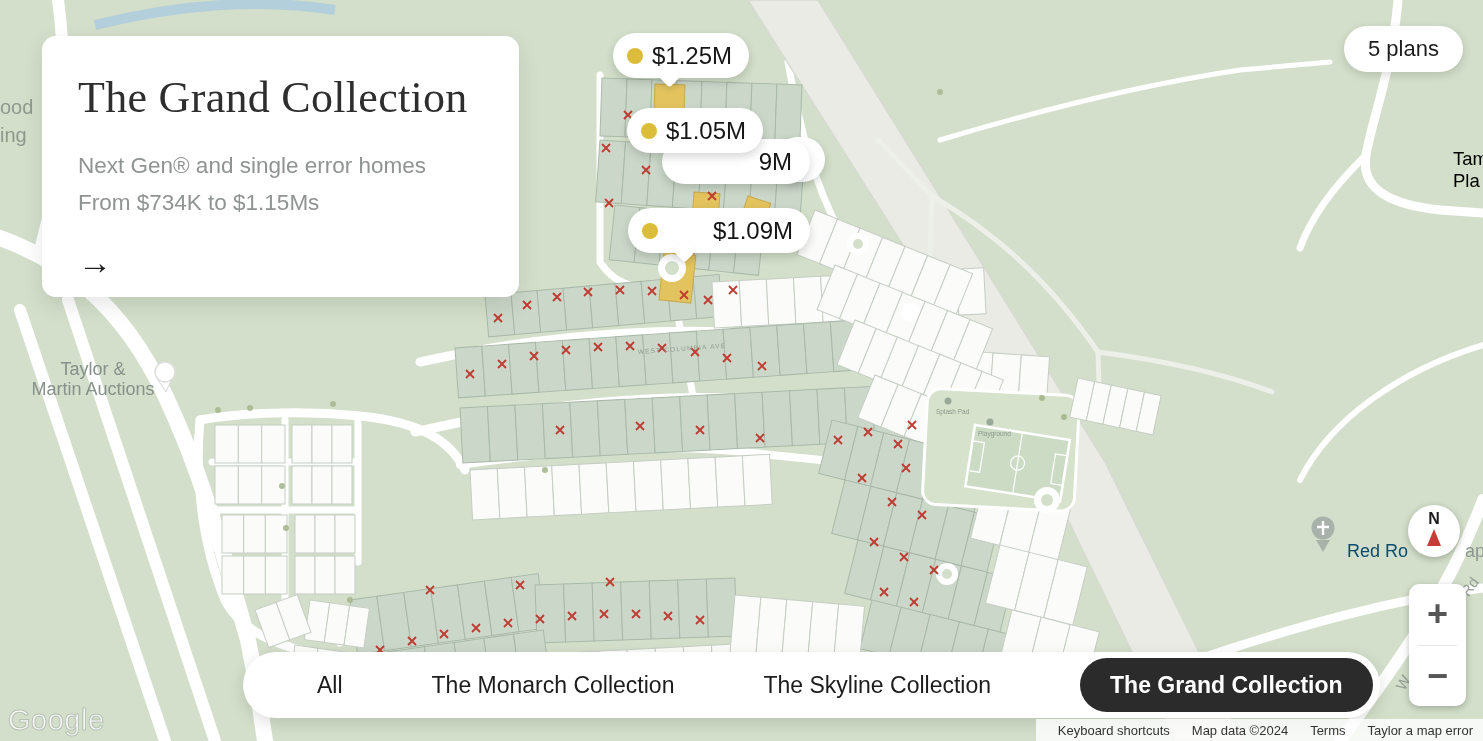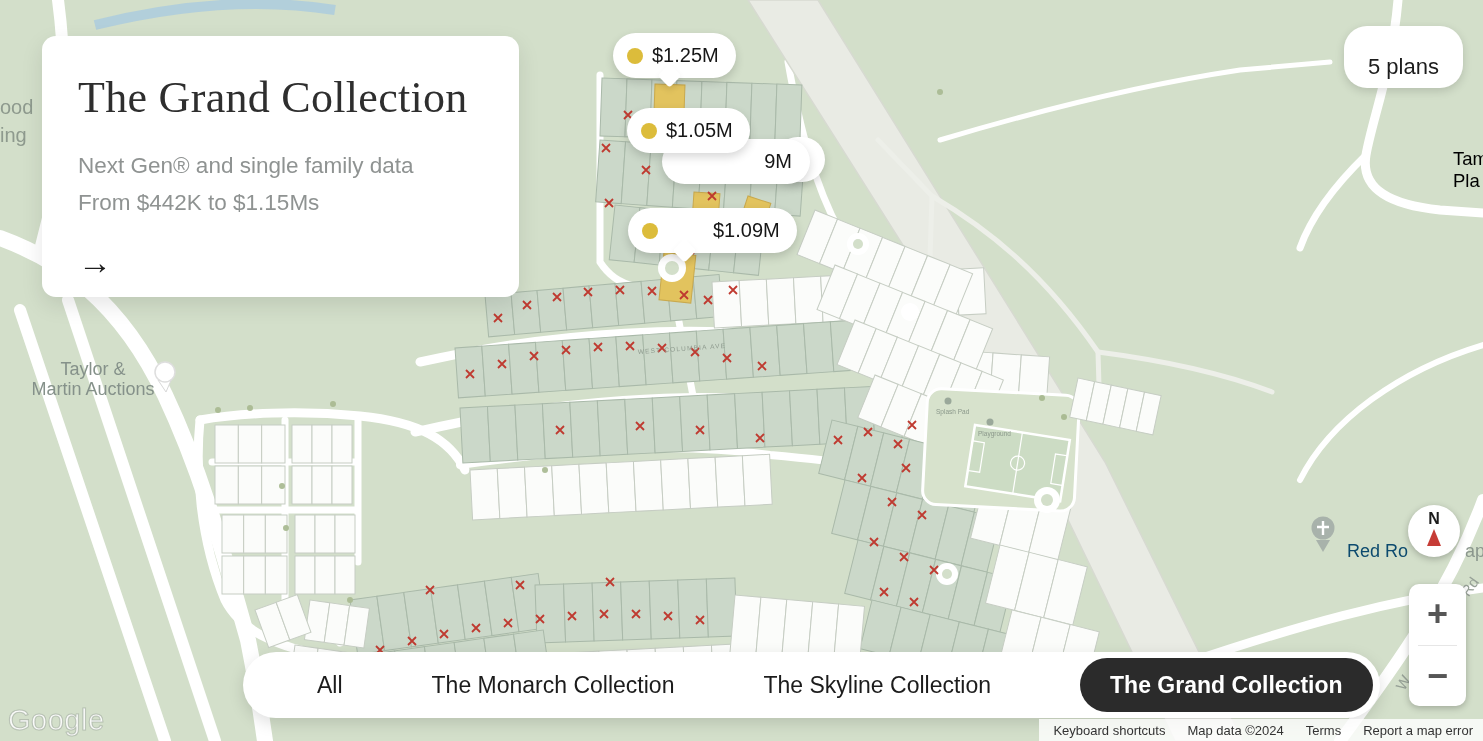--- a/index.html
+++ b/index.html
@@ -9,27 +9,27 @@
 
   
   .info-card{position:absolute;left:42px;top:36px;width:477px;height:261px;background:#fff;
              border-radius:14px;box-shadow:0 8px 22px rgba(0,0,0,.10);padding:26px 36px;box-sizing:border-box;z-index:30;}
   .info-card h1{margin:10px 0 0;font-family:"Liberation Serif","DejaVu Serif",serif;font-weight:400;
                 font-size:44px;color:#2e2e2e;letter-spacing:.3px;}
   .info-sub{margin-top:24px;font-size:22.5px;line-height:37px;color:#8f9392;}
   .card-arrow{margin-top:24px;font-size:34px;color:#1c1c1c;line-height:34px;cursor:pointer;display:inline-block;}
 
   
-  .plans-pill{position:absolute;left:1344px;top:26px;height:46px;padding:8px 24px;border-radius:23px;
-              background:#fff;box-shadow:0 3px 10px rgba(0,0,0,.15);display:flex;align-items:flex-end;
+  .plans-pill{position:absolute;left:1344px;top:26px;height:46px;padding:0 24px;border-radius:23px;
+              background:#fff;box-shadow:0 3px 10px rgba(0,0,0,.15);display:flex;align-items:center;
               font-size:22px;color:#1d1d1d;z-index:30;cursor:pointer;}
 
   
   .marker{position:absolute;height:45px;background:#fff;border-radius:23px;display:flex;align-items:center;
-          padding:0 17px 0 14px;box-shadow:0 4px 10px rgba(0,0,0,.16);font-size:20px;color:#161616;cursor:pointer;}
+          padding:0 17px 0 14px;box-shadow:0 4px 10px rgba(0,0,0,.16);font-size:24px;color:#161616;cursor:pointer;}
   .marker .dot{width:16px;height:16px;border-radius:50%;background:#dcbc3b;margin-right:9px;flex:0 0 auto;}
   .marker .tail{position:absolute;width:17px;height:17px;background:#fff;transform:rotate(45deg);
                 border-radius:3px;bottom:-6px;box-shadow:3px 3px 6px rgba(0,0,0,.08);}
   .m-125{left:613px;top:33px;z-index:24;}
   .m-105{left:627px;top:108px;z-index:21;}
   .m-117{left:635px;top:148px;z-index:23;}
   .m-109{left:628px;top:208px;z-index:25;gap:46px;}
   .m-frag9m{left:662px;top:139px;width:148px;z-index:20;justify-content:flex-end;padding-right:18px;box-sizing:border-box;}
   .m-frag1{left:775px;top:137px;width:50px;z-index:19;justify-content:center;padding:0;}
   .tail-a{left:48px;} .tail-b{left:44px;}
@@ -51,21 +51,21 @@
   .zoomctl{position:absolute;left:1409px;top:584px;width:57px;height:122px;background:#fff;border-radius:10px;
            box-shadow:0 2px 7px rgba(0,0,0,.25);z-index:40;display:flex;flex-direction:column;}
   .zoombtn{flex:1;display:flex;align-items:center;justify-content:center;font-size:36px;font-weight:bold;
            color:#565656;cursor:pointer;line-height:1;}
   .zoomdivider{height:1px;background:#e6e6e6;margin:0 9px;}
 
   
   .google{position:absolute;left:8px;top:704px;z-index:35;font-size:29px;letter-spacing:.5px;
           color:rgba(255,255,255,.88);-webkit-text-stroke:1.1px rgba(150,161,148,.55);cursor:pointer;}
   .attribution{position:absolute;right:0;bottom:0;height:22px;background:rgba(255,255,255,.80);z-index:35;
-               display:flex;align-items:center;gap:22px;padding:0 10px 0 14px;font-size:13px;color:#333;}
+               display:flex;align-items:center;gap:22px;padding:0 10px 0 22px;font-size:13px;color:#333;}
   .attribution span{white-space:nowrap;cursor:pointer;}
 
   
   .maplabel{position:absolute;color:#8e9a8e;z-index:8;pointer-events:none;}
   .lb-ood{left:0;top:96px;font-size:20px;}
   .lb-ing{left:0;top:124px;font-size:20px;}
   .lb-tamarisk{left:1453px;top:148px;font-size:18.5px;color:#000000;}
   .lb-taylor{left:20px;top:359px;width:146px;text-align:center;font-size:18px;line-height:20px;color:#85918a;}
   .lb-redrock{left:1347px;top:541px;font-size:18px;color:#0c4a6e;}
   .lb-redrock2{left:1465px;top:541px;font-size:18px;color:#8b978d;}
@@ -582,22 +582,22 @@
   </div>
   <div class="marker m-109">
     <span class="tail tail-a"></span>
     <span class="dot"></span>
     <span>$1.09M</span>
   </div>
 
   <div class="info-card">
     <h1>The Grand Collection</h1>
     <div class="info-sub">
-      <div>Next Gen® and single family data</div>
-      <div>From $442K to $1.15Ms</div>
+      <div>Next Gen® and single error homes</div>
+      <div>From $734K to $1.15Ms</div>
     </div>
     <span class="card-arrow">→</span>
   </div>
 
   <div class="plans-pill">
     <span>5 plans</span>
   </div>
 
   <div class="filter-bar">
     <span class="tab">All</span>
@@ -614,16 +614,16 @@
     <div class="zoombtn">+</div>
     <div class="zoomdivider"></div>
     <div class="zoombtn">−</div>
   </div>
 
   <div class="google">Google</div>
   <div class="attribution">
     <span>Keyboard shortcuts</span>
     <span>Map data ©2024</span>
     <span>Terms</span>
-    <span>Report a map error</span>
+    <span>Taylor a map error</span>
   </div>
 
 </div>
 
 </body></html>

